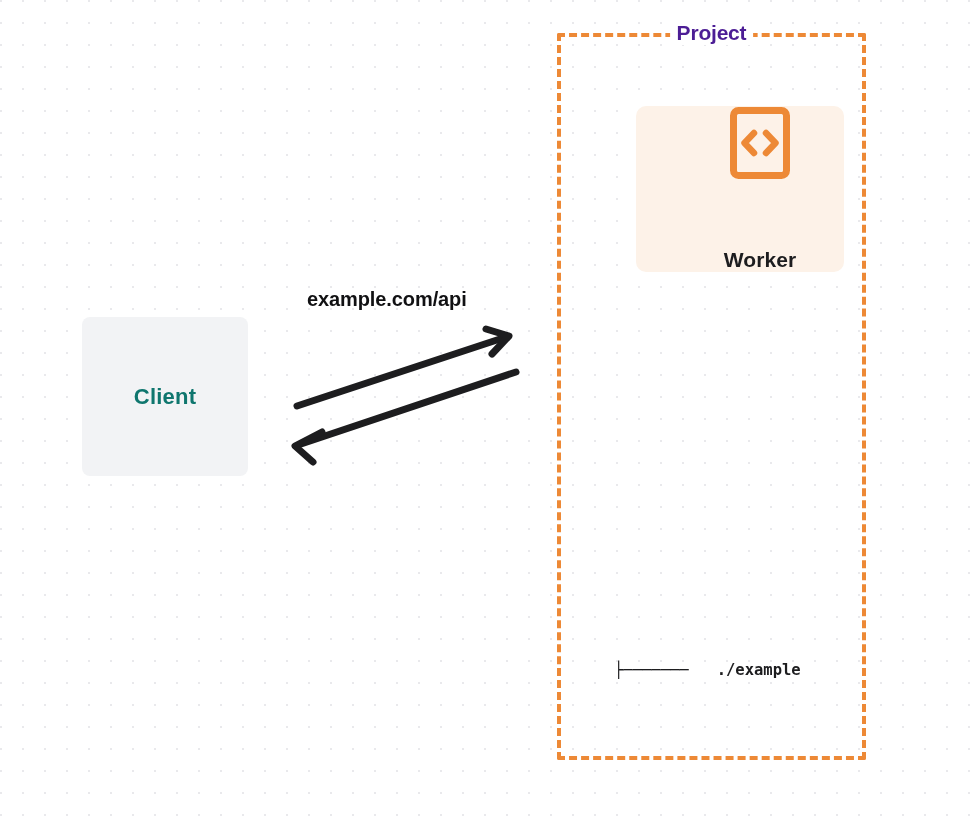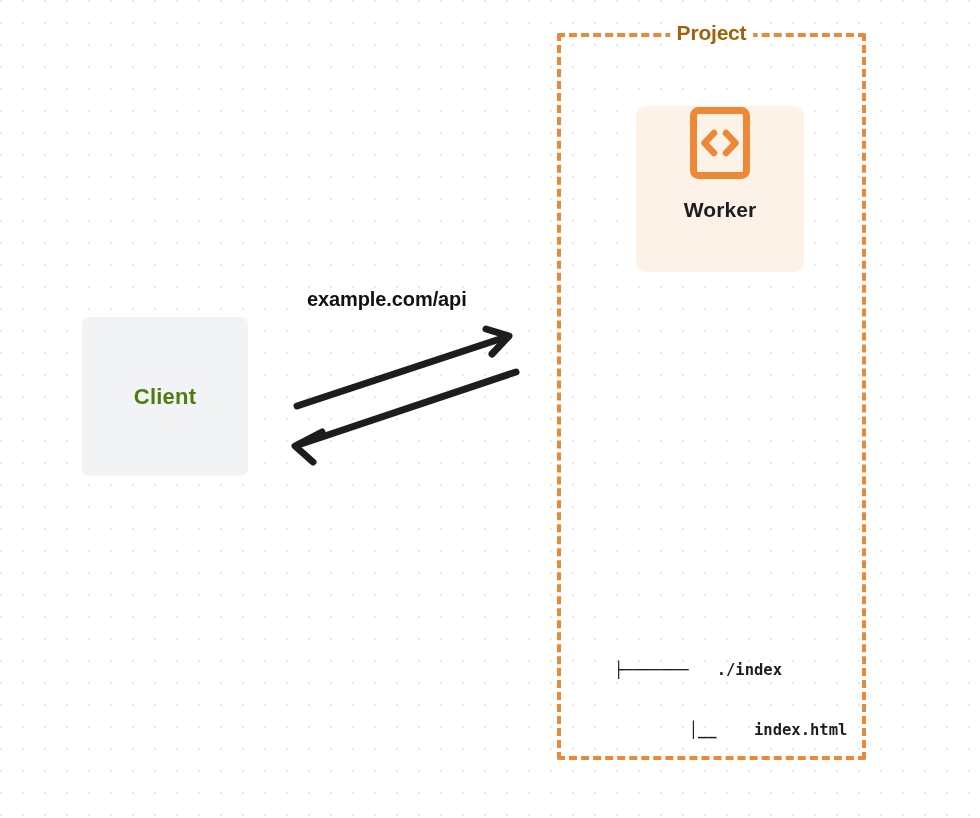--- a/index.html
+++ b/index.html
@@ -33,21 +33,21 @@
     height: 159px;
     background: #f2f3f5;
     border-radius: 8px;
     display: flex;
     align-items: center;
     justify-content: center;
   }
   .client-label {
     font-size: 22px;
     font-weight: bold;
-    color: #4d7c0f;
+    color: #0f766e;
     letter-spacing: 0.2px;
   }
 
   
   .arrows-svg {
     position: absolute;
     left: 0;
     top: 0;
     width: 980px;
     height: 818px;
@@ -78,34 +78,35 @@
   }
   .project-title {
     position: absolute;
     left: 50%;
     top: -16px;
     transform: translateX(-50%);
     background: #ffffff;
     padding: 0 7px;
     font-size: 21px;
     font-weight: bold;
-    color: #a16207;
+    color: #4c1d95;
     white-space: nowrap;
     letter-spacing: -0.2px;
   }
 
   
   .card {
     position: absolute;
     background: #fdf2e8;
     border-radius: 10px;
     display: flex;
     flex-direction: column;
     align-items: center;
-    justify-content: flex-start;
+    justify-content: space-between;
+    padding-left: 40px;
   }
   .card-worker {
     left: 75px;
     top: 69px;
     width: 168px;
     height: 166px;
   }
   .card-assets {
     left: 71px;
     top: 417px;
@@ -168,19 +169,18 @@
           <rect x="4.5" y="4.5" width="53" height="65" rx="5" ry="5" fill="none" stroke="#ed8936" stroke-width="7"></rect>
           <polyline points="25,27 15.5,37 25,47" fill="none" stroke="#ed8936" stroke-width="6.5" stroke-linecap="round" stroke-linejoin="round"></polyline>
           <polyline points="37,27 46.5,37 37,47" fill="none" stroke="#ed8936" stroke-width="6.5" stroke-linecap="round" stroke-linejoin="round"></polyline>
         </svg>
       </span>
       <span class="card-label">Worker</span>
     </div>
 
 
     <div class="file-tree">
-      <div>├───────   ./index</div>
-      <div>        │__    index.html</div>
+      <div>├───────   ./example</div>
       
     </div>
 
   </div>
 </div>
 
 </body></html>

